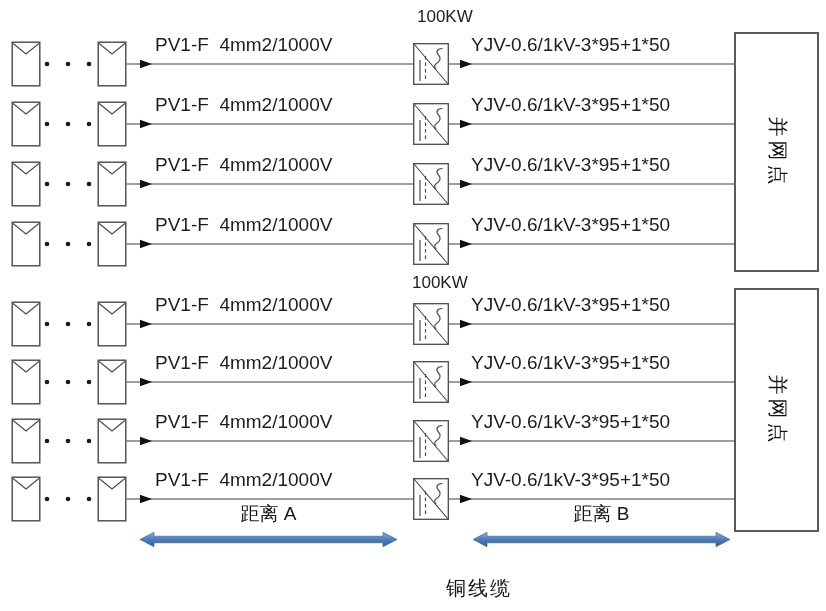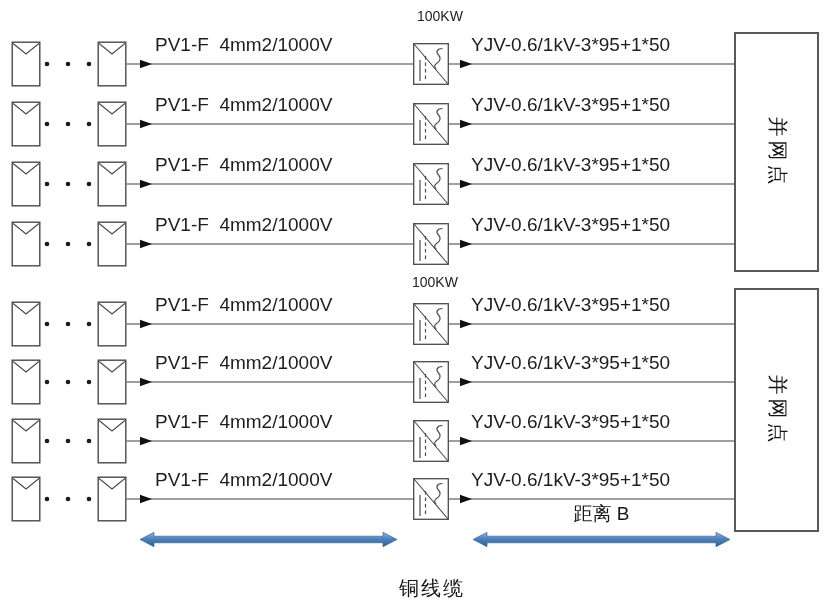--- a/index.html
+++ b/index.html
@@ -16,21 +16,21 @@
     white-space:pre;
     color:#1d1d1d;
   }
   .cable{
     font-family:Liberation Sans, sans-serif;
     font-size:19px;
     line-height:20px;
   }
   .kw{
     font-family:"Liberation Sans","DejaVu Sans",sans-serif;
-    font-size:14px;
+    font-size:17px;
     line-height:15px;
     color:#222;
   }
   .cjk{
     font-family:"Liberation Sans","DejaVu Sans",sans-serif;
     font-size:19px;
     line-height:21px;
     color:#161616;
   }
   .gridbox-label-wrap{
@@ -43,20 +43,21 @@
     transform:rotate(90deg);
     font-family:"Liberation Sans","DejaVu Sans",sans-serif;
     font-size:20px;
     letter-spacing:4px;
     color:#141414;
     white-space:nowrap;
   }
   .footer{
     font-size:20px;
     letter-spacing:2px;
+    margin-left:47px;
   }
 </style>
 </head>
 <body>
 
 <div id="stage">
 
   <svg id="diagram-svg" width="826" height="611" viewBox="0 0 826 611">
     <defs>
       <linearGradient id="bluegrad" x1="0" y1="0" x2="0" y2="1">
@@ -136,17 +137,18 @@
   <div class="label kw" style="left:417px;top:9px">100KW</div>
   <div class="label kw" style="left:412px;top:275px">100KW</div>
 
   <div class="gridbox-label-wrap" style="left:735px;top:33px;width:83px;height:238px">
     <span class="gridbox-label">并网点</span>
   </div>
   <div class="gridbox-label-wrap" style="left:735px;top:289px;width:83px;height:242px">
     <span class="gridbox-label">并网点</span>
   </div>
 
+  <div class="label cjk" style="left:140px;top:503px;width:257px;text-align:center">距离 A</div>
   <div class="label cjk" style="left:473px;top:503px;width:257px;text-align:center">距离 B</div>
 
   <div class="label cjk footer" style="left:399px;top:578px">铜线缆</div>
 
 </div>
 
 </body></html>

